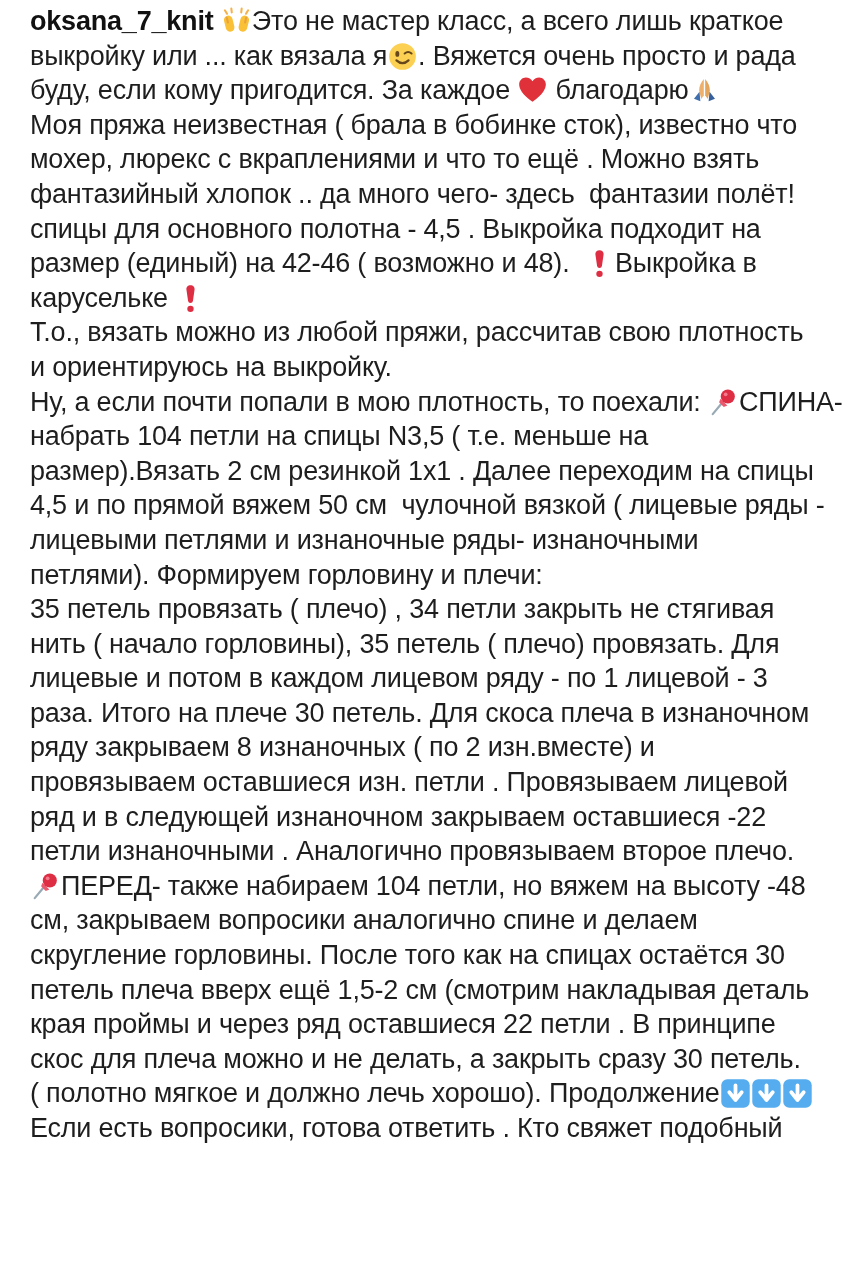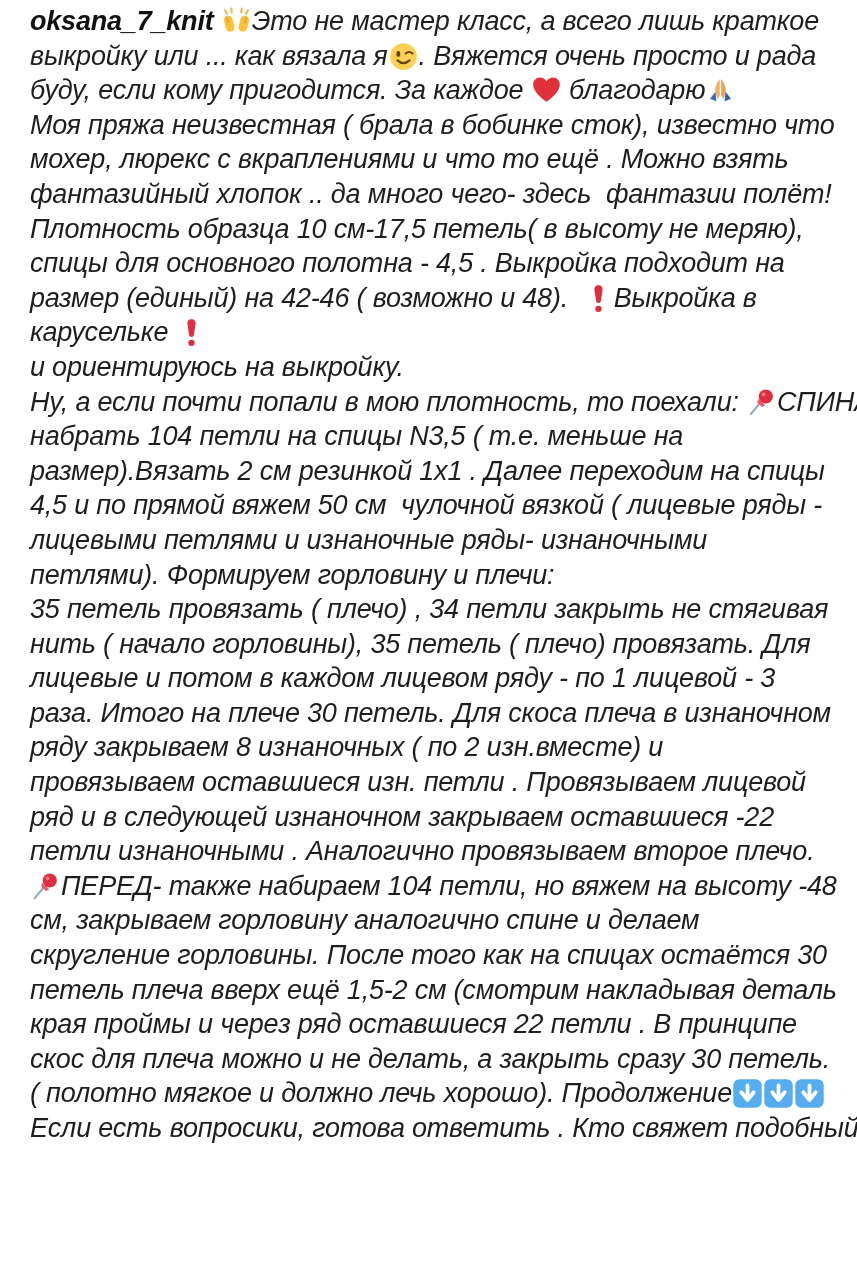--- a/index.html
+++ b/index.html
@@ -16,21 +16,20 @@
   .caption {
     padding: 4px 20px 0 30px;
     color: #1e1e1e;
     font-size: 27px;
     line-height: 34.6px;
     letter-spacing: -0.2px;
   }
   .line {
     white-space: pre;
     height: 34.6px;
-    font-style: italic;
   }
   .username {
     font-weight: 700;
     color: #111111;
   }
   .emoji {
     display: inline-block;
     width: 31px;
     height: 31px;
     vertical-align: -7px;
@@ -71,30 +70,30 @@
           <path d="M18 31C6.4 23.2 2.5 16.2 2.5 10.8 2.5 6 6.3 2.8 10.3 2.8c3.3 0 6.2 1.8 7.7 4.6 1.5-2.8 4.4-4.6 7.7-4.6 4 0 7.8 3.2 7.8 8 0 5.4-3.9 12.4-15.5 20.2z" fill="#e0313b"></path>
         </svg></span><span> благодарю</span><span class="emoji"><svg viewBox="0 0 36 36">
           <path d="M17.2 4.5C13.8 8.8 11.6 13 11.8 18l2.4 10 3-4.5z" fill="#eeb16d"></path>
           <path d="M18.8 4.5C22.2 8.8 24.4 13 24.2 18l-2.4 10-3-4.5z" fill="#e3a45c"></path>
           <path d="M12.2 19.5 5.8 27.5l7.4 3z" fill="#3f6fae"></path>
           <path d="M23.8 19.5l6.4 8-7.4 3z" fill="#35609c"></path>
         </svg></span></div>
     <div class="line"><span>Моя пряжа неизвестная ( брала в бобинке сток), известно что</span></div>
     <div class="line"><span>мохер, люрекс с вкраплениями и что то ещё . Можно взять</span></div>
     <div class="line"><span>фантазийный хлопок .. да много чего- здесь  фантазии полёт!</span></div>
-    <div class="line"><span>Плотность образца 10 см-17,5 петель( в высоту не меряю),</span></div>
     <div class="line"><span>спицы для основного полотна - 4,5 . Выкройка подходит на</span></div>
     <div class="line"><span>размер (единый) на 42-46 ( возможно и 48).  </span><span class="emoji"><svg viewBox="0 0 36 36">
           <path d="M18 2.5c3.1 0 5.2 2.1 4.7 5.2L20.8 21a2.85 2.85 0 0 1-5.6 0L13.3 7.7C12.8 4.6 14.9 2.5 18 2.5z" fill="#dd2e44"></path>
           <circle cx="18" cy="30" r="3.7" fill="#dd2e44"></circle>
         </svg></span><span>Выкройка в</span></div>
     <div class="line"><span>карусельке </span><span class="emoji"><svg viewBox="0 0 36 36">
           <path d="M18 2.5c3.1 0 5.2 2.1 4.7 5.2L20.8 21a2.85 2.85 0 0 1-5.6 0L13.3 7.7C12.8 4.6 14.9 2.5 18 2.5z" fill="#dd2e44"></path>
           <circle cx="18" cy="30" r="3.7" fill="#dd2e44"></circle>
         </svg></span></div>
+    <div class="line"><span>Т.о., вязать можно из любой пряжи, рассчитав свою плотность</span></div>
     <div class="line"><span>и ориентируюсь на выкройку.</span></div>
     <div class="line"><span>Ну, а если почти попали в мою плотность, то поехали: </span><span class="emoji"><svg viewBox="0 0 36 36">
           <path d="M15.5 19.5 5.5 31.5" stroke="#99aab5" stroke-width="2.6" stroke-linecap="round"></path>
           <path d="M14.5 13.5l8 8-4.2 1.6-5.4-5.4z" fill="#ea596e"></path>
           <circle cx="23" cy="11" r="8.2" fill="#dd2e44"></circle>
           <circle cx="20.5" cy="8.5" r="2.2" fill="#f4798b"></circle>
         </svg></span><span>СПИНА-</span></div>
     <div class="line"><span>набрать 104 петли на спицы N3,5 ( т.е. меньше на</span></div>
     <div class="line"><span>размер).Вязать 2 см резинкой 1х1 . Далее переходим на спицы</span></div>
     <div class="line"><span>4,5 и по прямой вяжем 50 см  чулочной вязкой ( лицевые ряды -</span></div>
@@ -107,21 +106,21 @@
     <div class="line"><span>ряду закрываем 8 изнаночных ( по 2 изн.вместе) и</span></div>
     <div class="line"><span>провязываем оставшиеся изн. петли . Провязываем лицевой</span></div>
     <div class="line"><span>ряд и в следующей изнаночном закрываем оставшиеся -22</span></div>
     <div class="line"><span>петли изнаночными . Аналогично провязываем второе плечо.</span></div>
     <div class="line"><span class="emoji"><svg viewBox="0 0 36 36">
           <path d="M15.5 19.5 5.5 31.5" stroke="#99aab5" stroke-width="2.6" stroke-linecap="round"></path>
           <path d="M14.5 13.5l8 8-4.2 1.6-5.4-5.4z" fill="#ea596e"></path>
           <circle cx="23" cy="11" r="8.2" fill="#dd2e44"></circle>
           <circle cx="20.5" cy="8.5" r="2.2" fill="#f4798b"></circle>
         </svg></span><span>ПЕРЕД- также набираем 104 петли, но вяжем на высоту -48</span></div>
-    <div class="line"><span>см, закрываем горловину аналогично спине и делаем</span></div>
+    <div class="line"><span>см, закрываем вопросики аналогично спине и делаем</span></div>
     <div class="line"><span>скругление горловины. После того как на спицах остаётся 30</span></div>
     <div class="line"><span>петель плеча вверх ещё 1,5-2 см (смотрим накладывая деталь</span></div>
     <div class="line"><span>края проймы и через ряд оставшиеся 22 петли . В принципе</span></div>
     <div class="line"><span>скос для плеча можно и не делать, а закрыть сразу 30 петель.</span></div>
     <div class="line"><span>( полотно мягкое и должно лечь хорошо). Продолжение</span><span class="emoji"><svg viewBox="0 0 36 36">
           <rect x="1.5" y="1.5" width="33" height="33" rx="7" fill="#55acee"></rect>
           <path d="M18 8.5v14M10.8 16.5 18 25.5l7.2-9" stroke="#ffffff" stroke-width="4.4" fill="none" stroke-linecap="round" stroke-linejoin="round"></path>
         </svg></span><span class="emoji"><svg viewBox="0 0 36 36">
           <rect x="1.5" y="1.5" width="33" height="33" rx="7" fill="#55acee"></rect>
           <path d="M18 8.5v14M10.8 16.5 18 25.5l7.2-9" stroke="#ffffff" stroke-width="4.4" fill="none" stroke-linecap="round" stroke-linejoin="round"></path>

